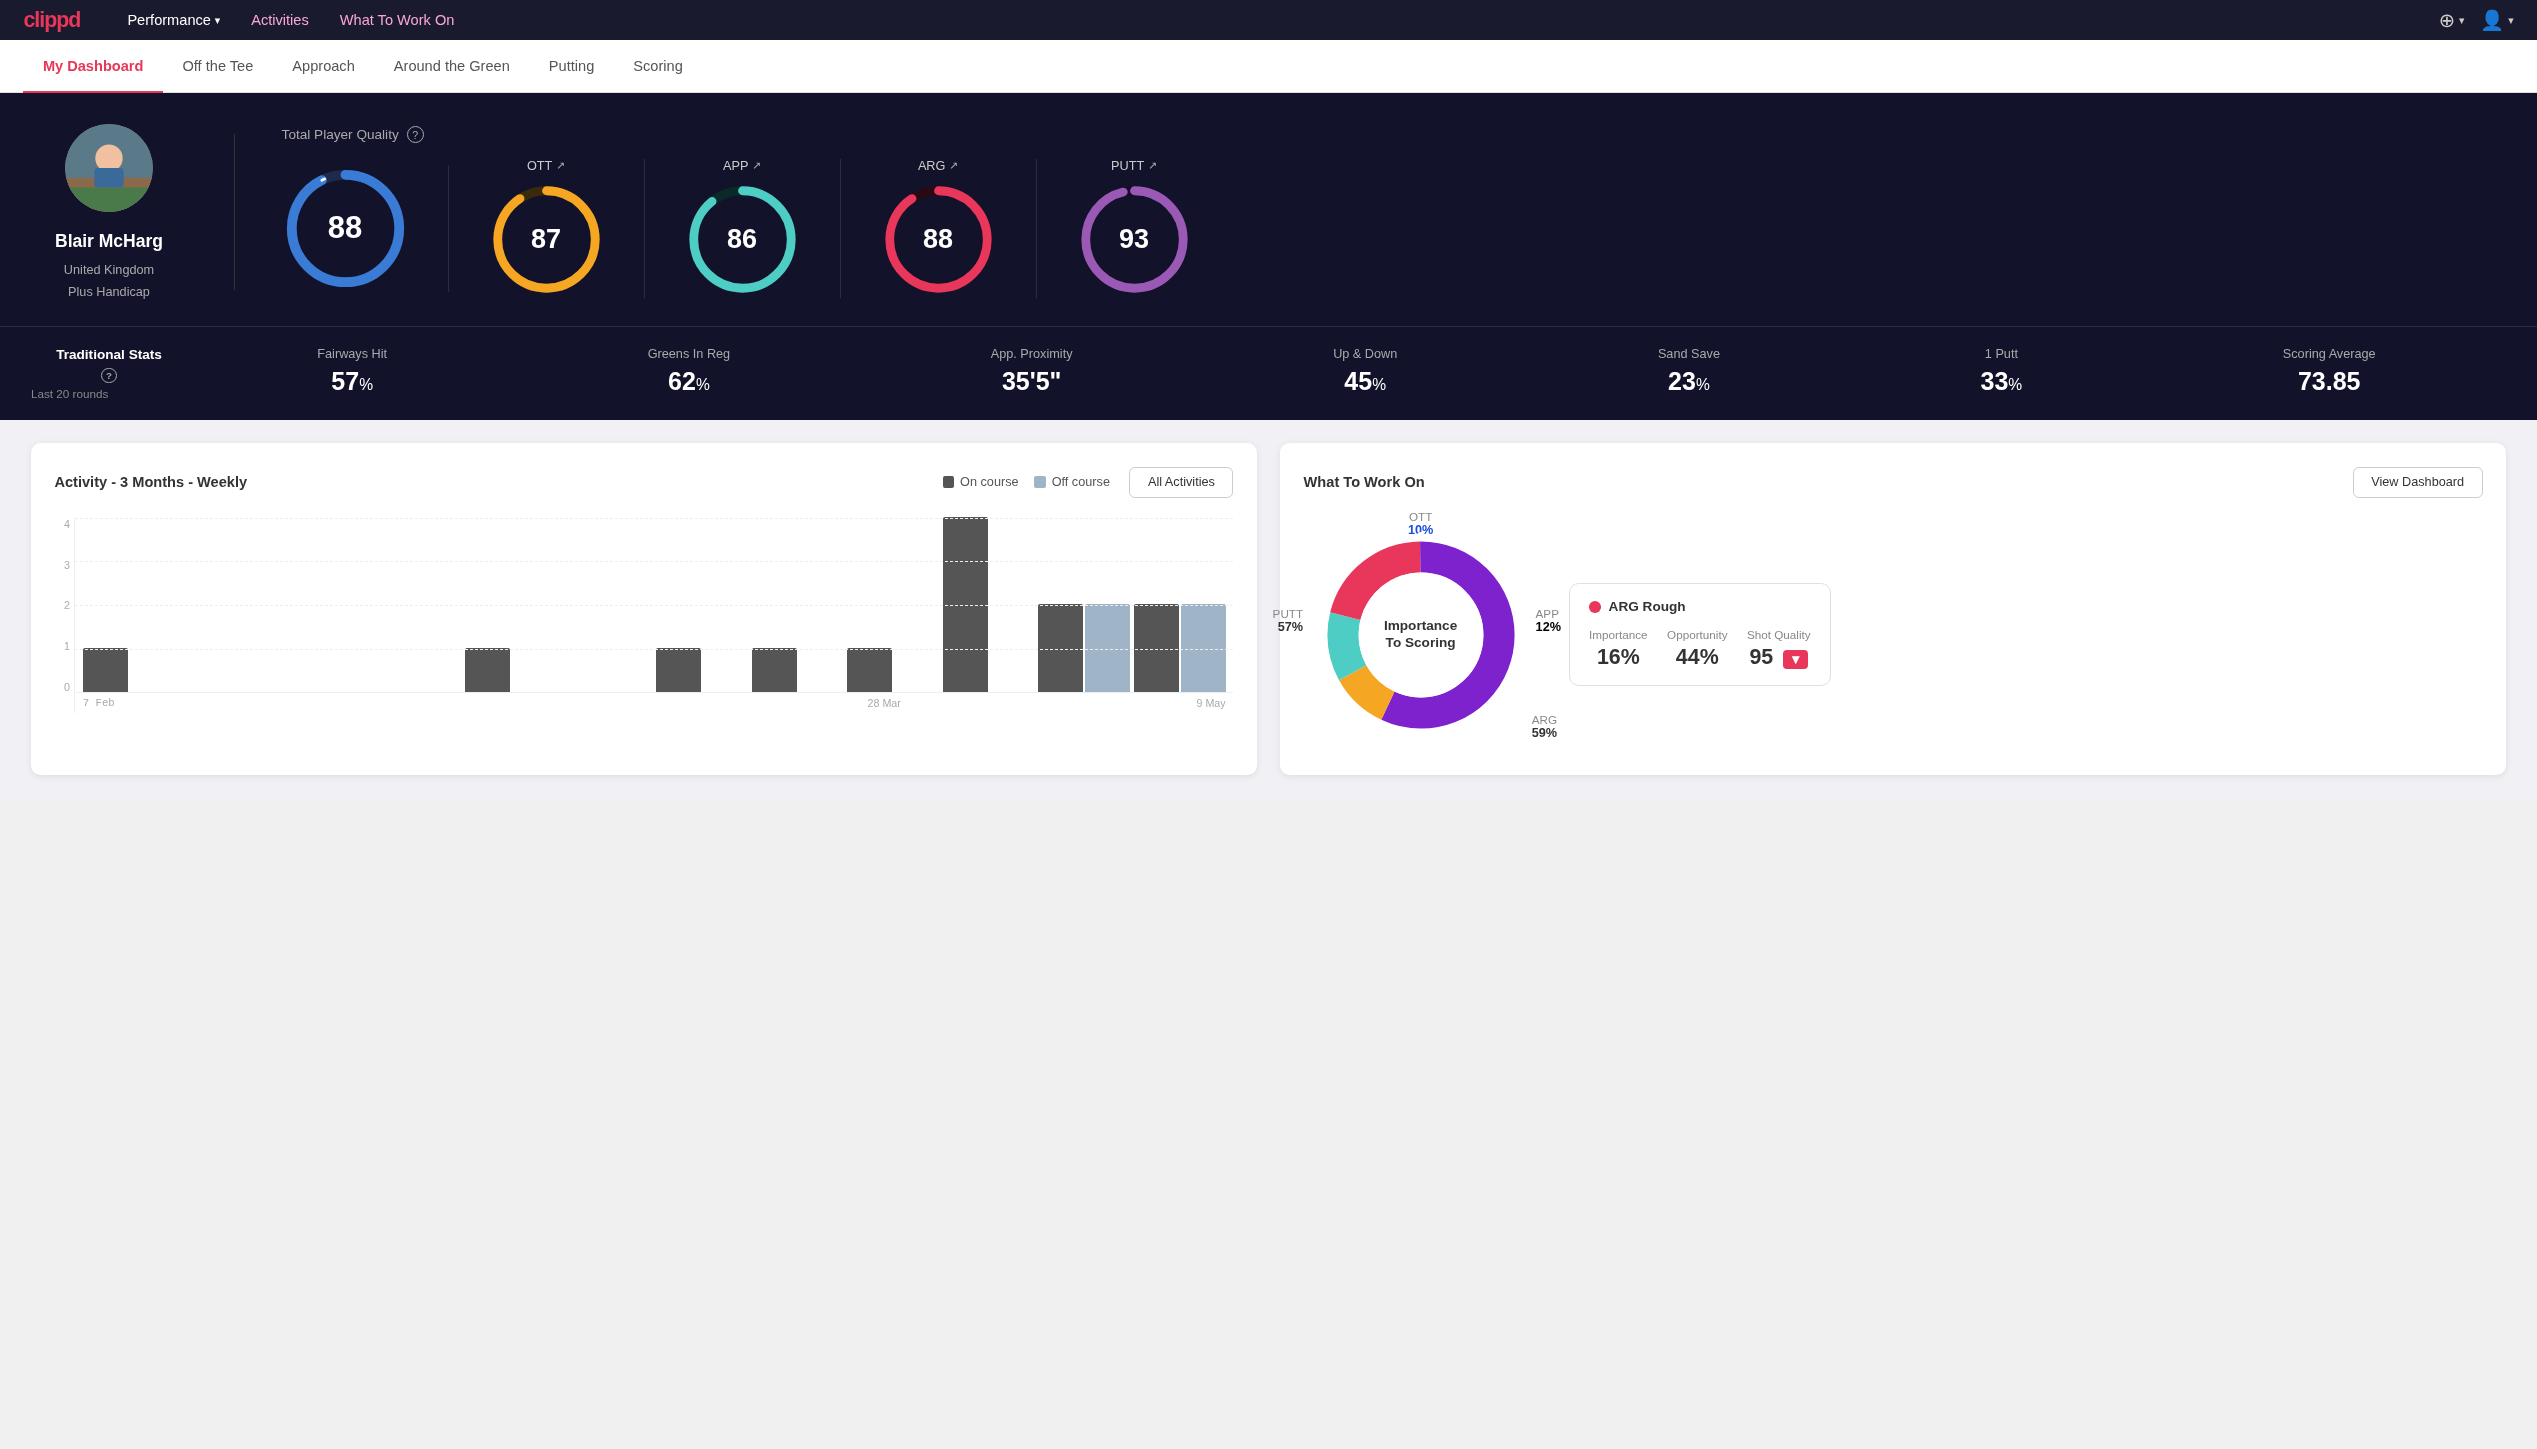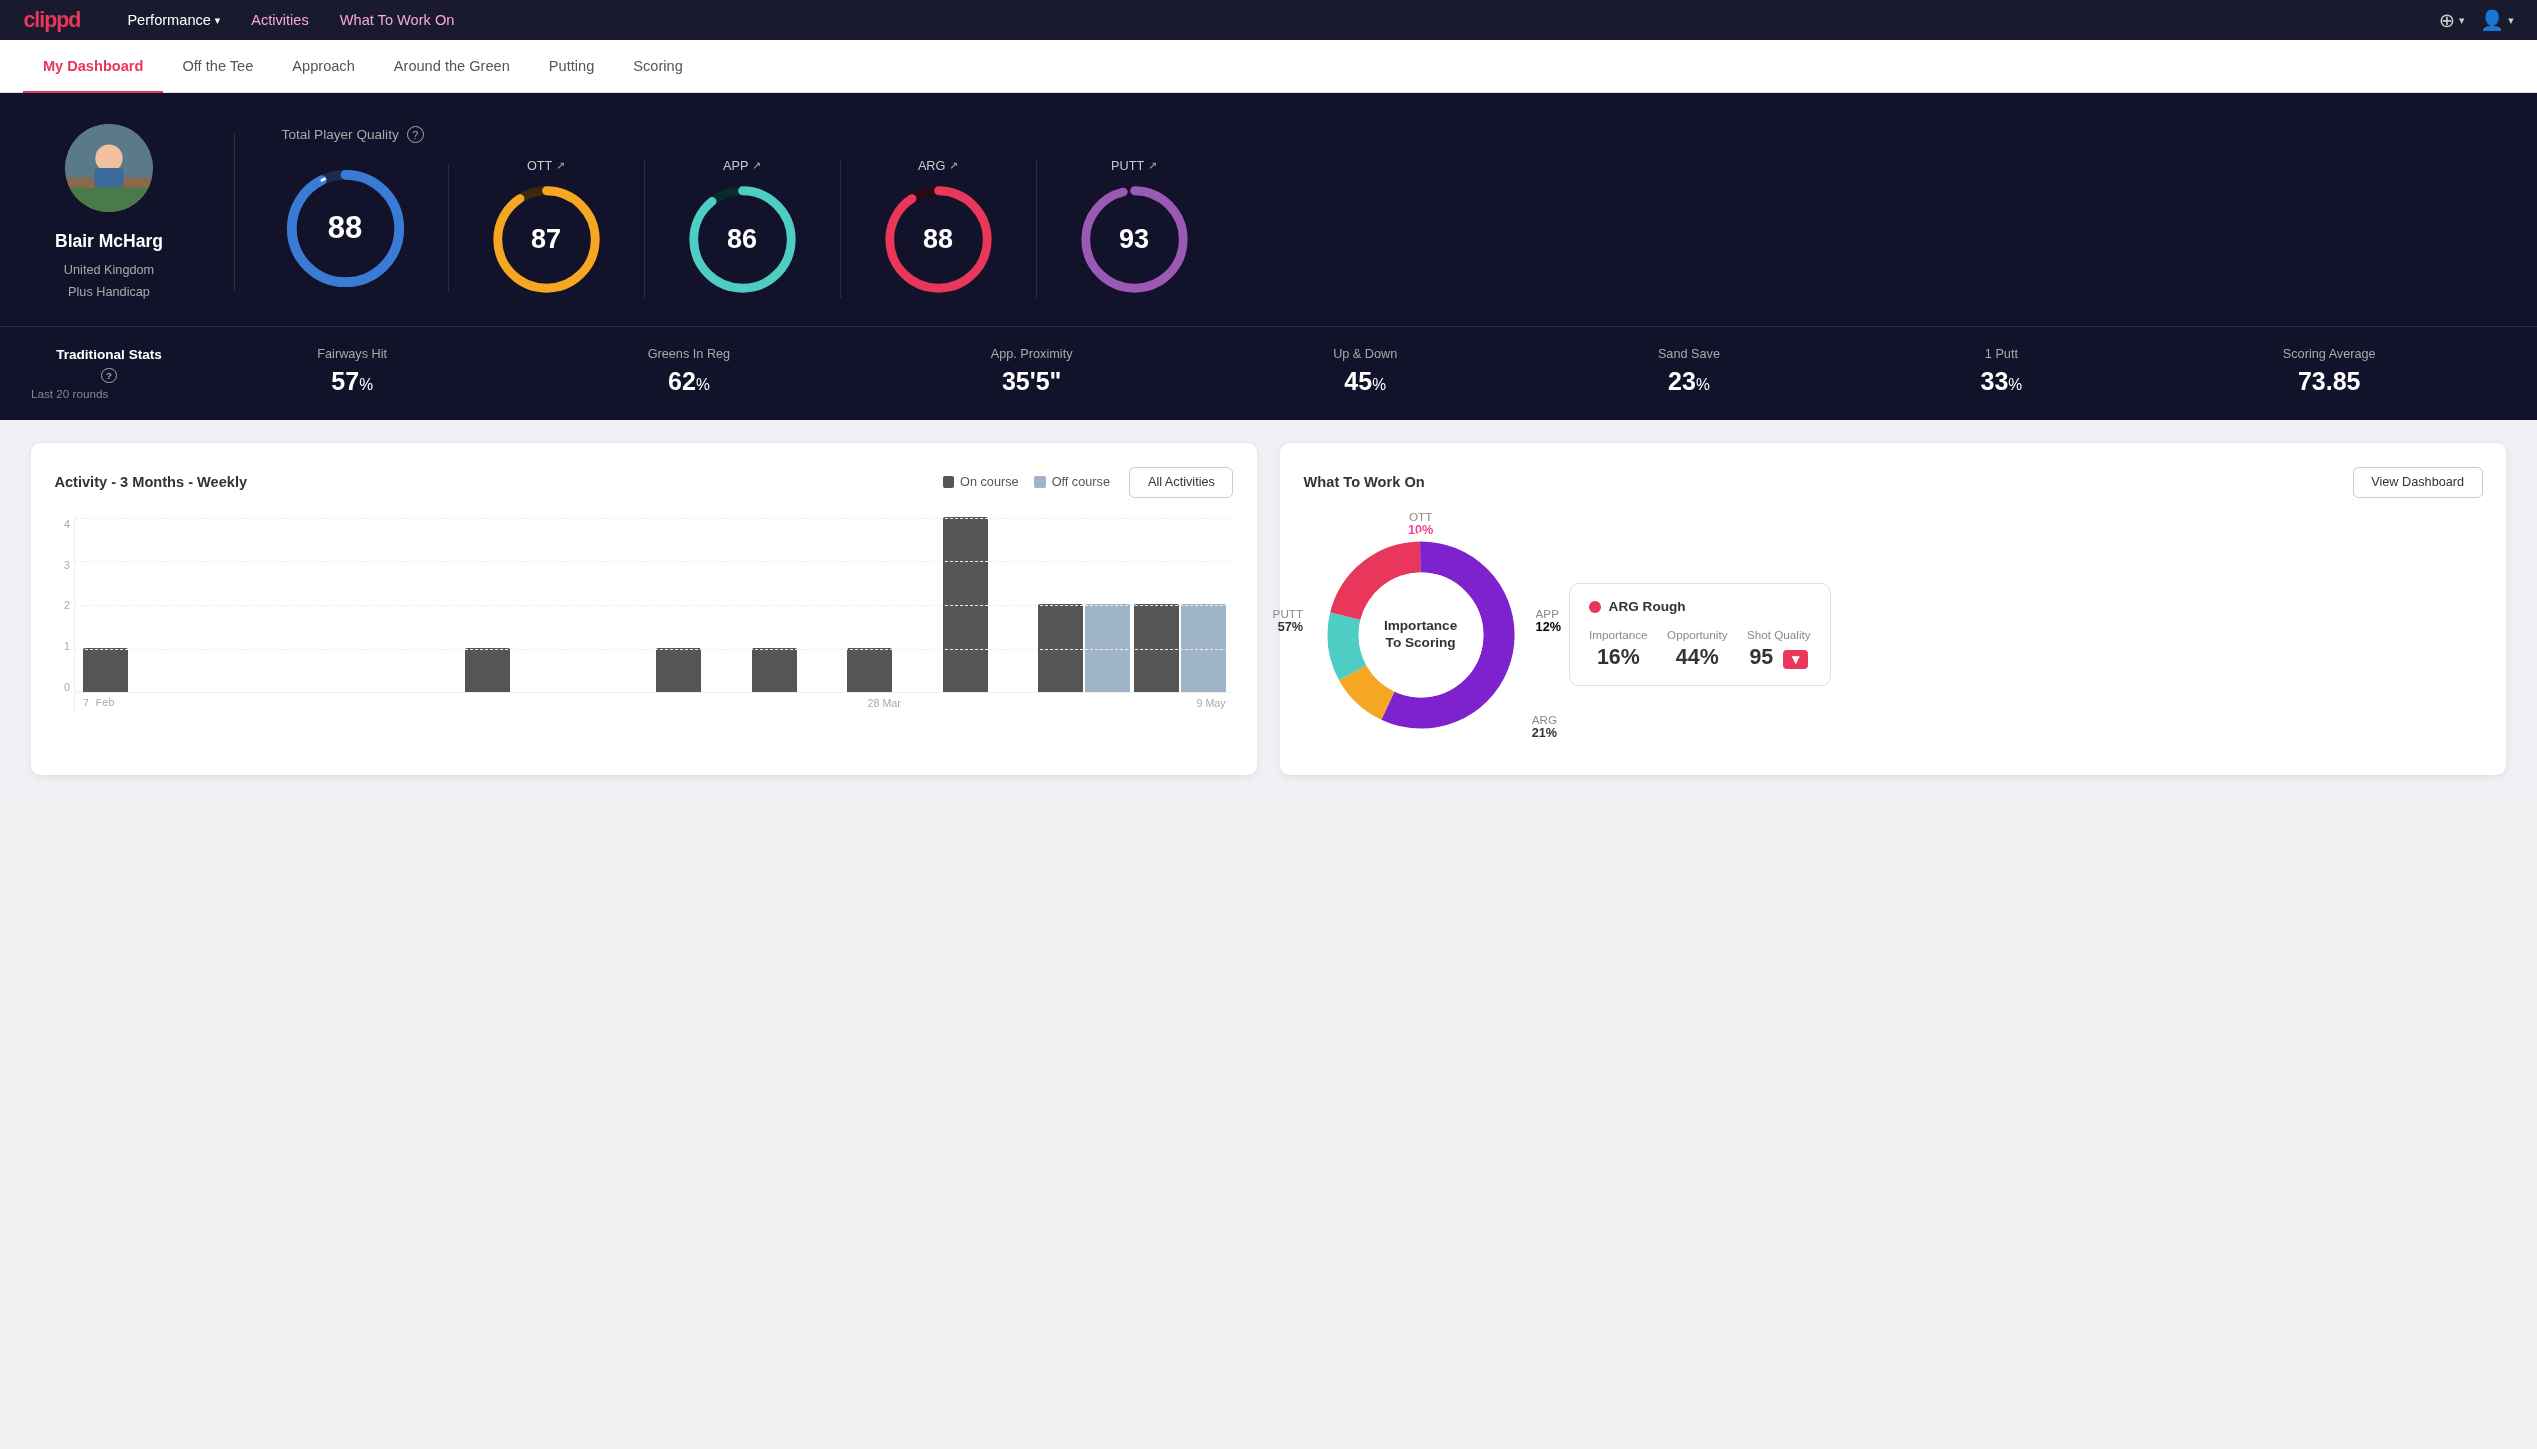--- a/index.html
+++ b/index.html
@@ -551,31 +551,31 @@
         <div style="position:absolute;top:50%;left:50%;transform:translate(-50%,-50%);text-align:center;">
           <div style="font-size:13.6px;font-weight:700;color:#333;line-height:1.3;">
             <div>Importance</div>
             <div>To Scoring</div>
           </div>
         </div>
         
         
         <div style="position:absolute;top:-7.8px;left:50%;transform:translateX(-50%);text-align:center;">
           <div style="font-size:11.7px;color:#888;">OTT</div>
-          <div style="font-size:12.7px;font-weight:700;color:#ec4899;">10%</div>
+          <div style="font-size:12.7px;font-weight:700;color:#1d4ed8;">10%</div>
         </div>
         
         <div style="position:absolute;top:38%;right:-23.4px;text-align:left;">
           <div style="font-size:11.7px;color:#888;">APP</div>
           <div style="font-size:12.7px;font-weight:700;color:#000000;">12%</div>
         </div>
         
         <div style="position:absolute;bottom:11.7px;right:-19.5px;text-align:left;">
           <div style="font-size:11.7px;color:#888;">ARG</div>
-          <div style="font-size:12.7px;font-weight:700;color:#333;">21%</div>
+          <div style="font-size:12.7px;font-weight:700;color:#333;">59%</div>
         </div>
         
         <div style="position:absolute;top:38%;left:-31px;text-align:right;">
           <div style="font-size:11.7px;color:#888;">PUTT</div>
           <div style="font-size:12.7px;font-weight:700;color:#333;">57%</div>
         </div>
         
         <div style="position:absolute;top:14.6px;left:50%;width:7.8px;height:7.8px;background:#fff;border-radius:50%;transform:translateX(-50%);"></div>
         <div style="position:absolute;top:50%;right:7.8px;width:7.8px;height:7.8px;background:#fff;border-radius:50%;transform:translateY(-50%);"></div>
         <div style="position:absolute;bottom:29px;right:23.4px;width:7.8px;height:7.8px;background:#fff;border-radius:50%;"></div>

